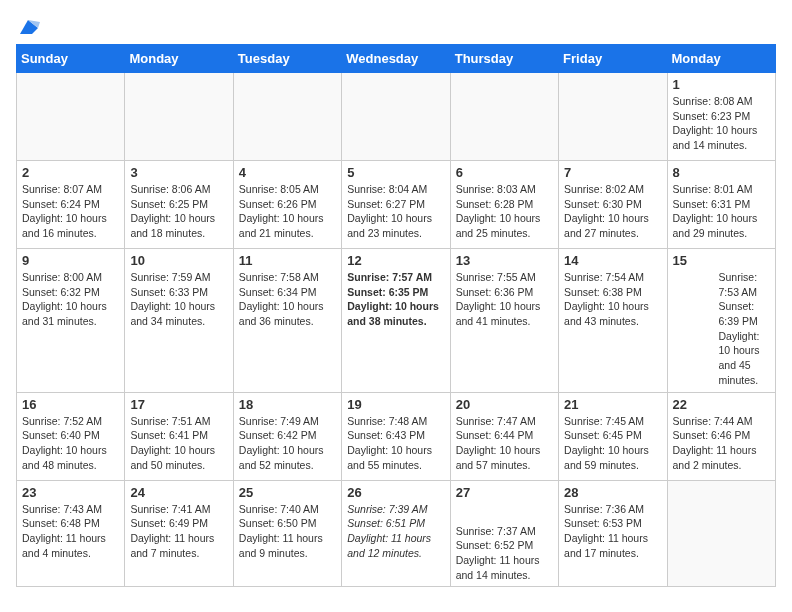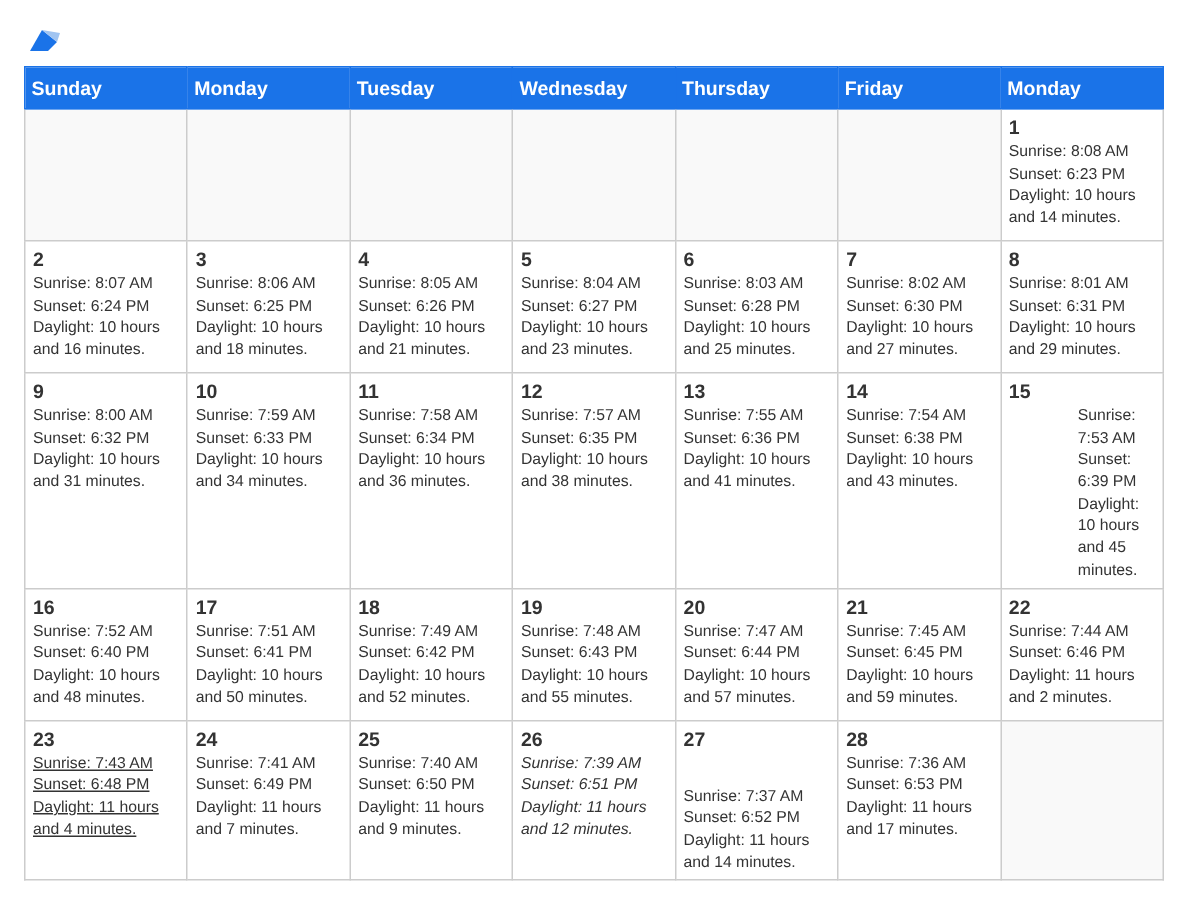--- a/index.html
+++ b/index.html
@@ -200,21 +200,21 @@
         </td>
         <td>
           <span class="day-number">11</span>
           <div class="day-info" style="white-space: pre-line;">Sunrise: 7:58 AM
 Sunset: 6:34 PM
 Daylight: 10 hours
 and 36 minutes.</div>
         </td>
         <td>
           <span class="day-number">12</span>
-          <div class="day-info" style="white-space: pre-line;">Sunrise: 7:57 AM
+          <div class="day-info" style="white-space: pre-line; font-weight: bold;">Sunrise: 7:57 AM
 Sunset: 6:35 PM
 Daylight: 10 hours
 and 38 minutes.</div>
         </td>
         <td>
           <span class="day-number">13</span>
           <div class="day-info" style="white-space: pre-line;">Sunrise: 7:55 AM
 Sunset: 6:36 PM
 Daylight: 10 hours
 and 41 minutes.</div>
@@ -281,21 +281,21 @@
           <span class="day-number">22</span>
           <div class="day-info" style="white-space: pre-line;">Sunrise: 7:44 AM
 Sunset: 6:46 PM
 Daylight: 11 hours
 and 2 minutes.</div>
         </td>
       </tr>
       <tr>
         <td>
           <span class="day-number">23</span>
-          <div class="day-info" style="white-space: pre-line; text-decoration: underline;">Sunrise: 7:43 AM
+          <div class="day-info" style="white-space: pre-line;">Sunrise: 7:43 AM
 Sunset: 6:48 PM
 Daylight: 11 hours
 and 4 minutes.</div>
         </td>
         <td>
           <span class="day-number">24</span>
           <div class="day-info" style="white-space: pre-line;">Sunrise: 7:41 AM
 Sunset: 6:49 PM
 Daylight: 11 hours
 and 7 minutes.</div>

